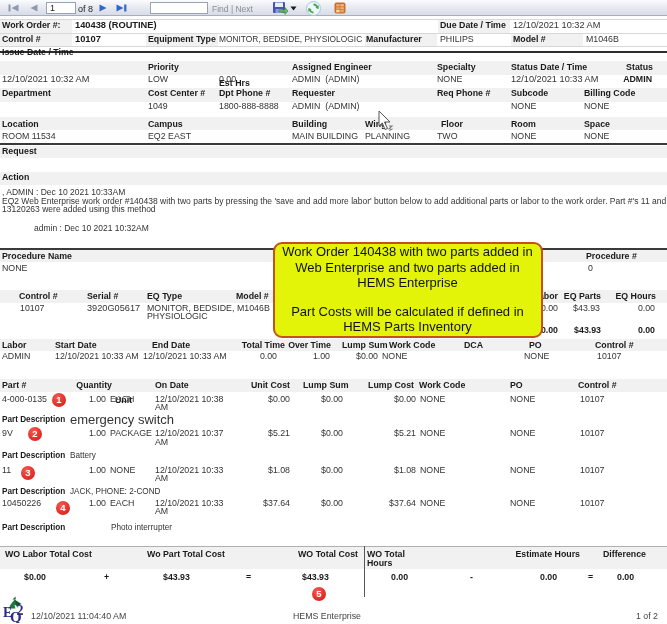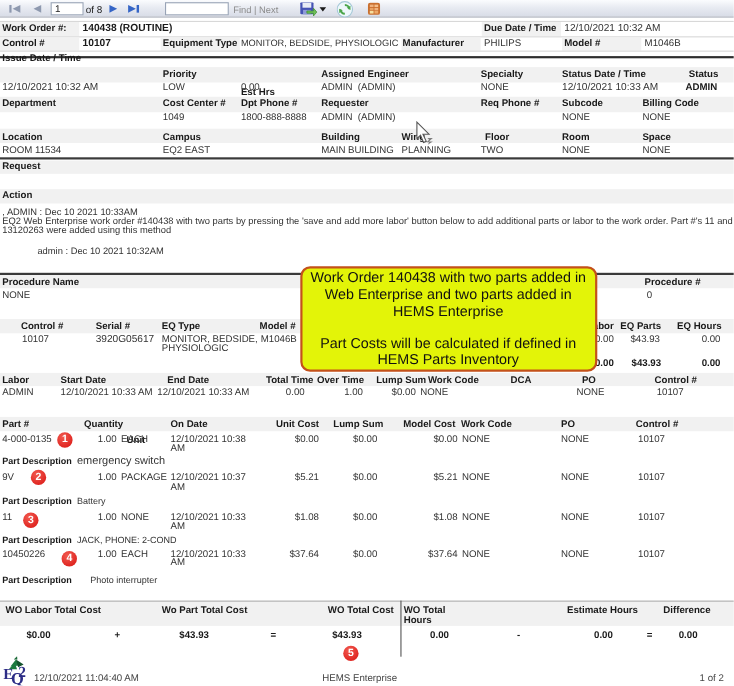--- a/index.html
+++ b/index.html
@@ -191,39 +191,39 @@
 <div class="t" style="left:524px;top:351.2px;">NONE</div>
 <div class="t" style="left:597px;top:351.2px;">10107</div>
 
 <div class="gray" style="left:0;top:379px;width:667px;height:12.5px;"></div>
 <div class="h" style="left:2px;top:380.2px;">Part #</div>
 <div class="h ra" style="left:12px;top:380.2px;width:100px;">Quantity</div>
 <div class="h" style="left:115px;top:395px;text-align:right;">Unit</div>
 <div class="h" style="left:155px;top:380.2px;">On Date</div>
 <div class="h ra" style="left:190px;top:380.2px;width:100px;">Unit Cost</div>
 <div class="h" style="left:303px;top:380.2px;">Lump Sum</div>
-<div class="h ra" style="left:314px;top:380.2px;width:100px;">Model Cost</div>
+<div class="h ra" style="left:314px;top:380.2px;width:100px;">Lump Cost</div>
 <div class="h" style="left:419px;top:380.2px;">Work Code</div>
 <div class="h" style="left:510px;top:380.2px;">PO</div>
 <div class="h" style="left:578px;top:380.2px;">Control #</div>
 
 <div class="t" style="left:2px;top:393.5px;">4-000-0135</div>
 <div class="circ" style="left:52px;top:392.5px;">1</div>
 <div class="t ra" style="left:6px;top:393.5px;width:100px;">1.00</div>
 <div class="t" style="left:110px;top:393.5px;">EACH</div>
 <div class="t" style="left:155px;top:393.5px;">12/10/2021 10:38</div>
 <div class="t" style="left:155px;top:402px;">AM</div>
 <div class="t ra" style="left:190px;top:393.5px;width:100px;">$0.00</div>
 <div class="t ra" style="left:243px;top:393.5px;width:100px;">$0.00</div>
 <div class="t ra" style="left:316px;top:393.5px;width:100px;">$0.00</div>
 <div class="t" style="left:420px;top:393.5px;">NONE</div>
 <div class="t" style="left:510px;top:393.5px;">NONE</div>
 <div class="t" style="left:580px;top:393.5px;">10107</div>
 <div class="h" style="left:2px;top:415.3px;font-size:8.2px;">Part Description</div>
-<div class="t" style="left:70px;top:415.3px;font-size:10px;">emergency switch</div>
+<div class="t" style="left:70px;top:415.3px;font-size:13px;">emergency switch</div>
 
 <div class="t" style="left:2px;top:428.1px;">9V</div>
 <div class="circ" style="left:28px;top:427.2px;">2</div>
 <div class="t ra" style="left:6px;top:428.1px;width:100px;">1.00</div>
 <div class="t" style="left:110px;top:428.1px;">PACKAGE</div>
 <div class="t" style="left:155px;top:428.1px;">12/10/2021 10:37</div>
 <div class="t" style="left:155px;top:436.6px;">AM</div>
 <div class="t ra" style="left:190px;top:428.1px;width:100px;">$5.21</div>
 <div class="t ra" style="left:243px;top:428.1px;width:100px;">$0.00</div>
 <div class="t ra" style="left:316px;top:428.1px;width:100px;">$5.21</div>
@@ -254,21 +254,21 @@
 <div class="t" style="left:110px;top:497.8px;">EACH</div>
 <div class="t" style="left:155px;top:497.8px;">12/10/2021 10:33</div>
 <div class="t" style="left:155px;top:506.3px;">AM</div>
 <div class="t ra" style="left:190px;top:497.8px;width:100px;">$37.64</div>
 <div class="t ra" style="left:243px;top:497.8px;width:100px;">$0.00</div>
 <div class="t ra" style="left:316px;top:497.8px;width:100px;">$37.64</div>
 <div class="t" style="left:420px;top:497.8px;">NONE</div>
 <div class="t" style="left:510px;top:497.8px;">NONE</div>
 <div class="t" style="left:580px;top:497.8px;">10107</div>
 <div class="h" style="left:2px;top:523px;font-size:8.2px;">Part Description</div>
-<div class="t" style="left:58px;top:523px;font-size:8.2px;padding-left:24px;">Photo interrupter</div>
+<div class="t" style="left:87px;top:523px;font-size:8.2px;padding-left:24px;">Photo interrupter</div>
 
 <div class="gray" style="left:0;top:545.5px;width:667px;height:23.5px;border-top:1px solid #b0b0b0;box-sizing:border-box;"></div>
 <div class="h" style="left:5px;top:548.8px;">WO Labor Total Cost</div>
 <div class="h" style="left:147px;top:548.8px;">Wo Part Total Cost</div>
 <div class="h ra" style="left:258px;top:548.8px;width:100px;">WO Total Cost</div>
 <div class="h" style="left:367px;top:548.8px;">WO Total</div>
 <div class="h" style="left:367px;top:558.2px;">Hours</div>
 <div class="h ra" style="left:480px;top:548.8px;width:100px;">Estimate Hours</div>
 <div class="h ra" style="left:546px;top:548.8px;width:100px;">Difference</div>
 <div class="ab" style="left:364px;top:545.5px;width:1px;height:51px;background:#555;"></div>

